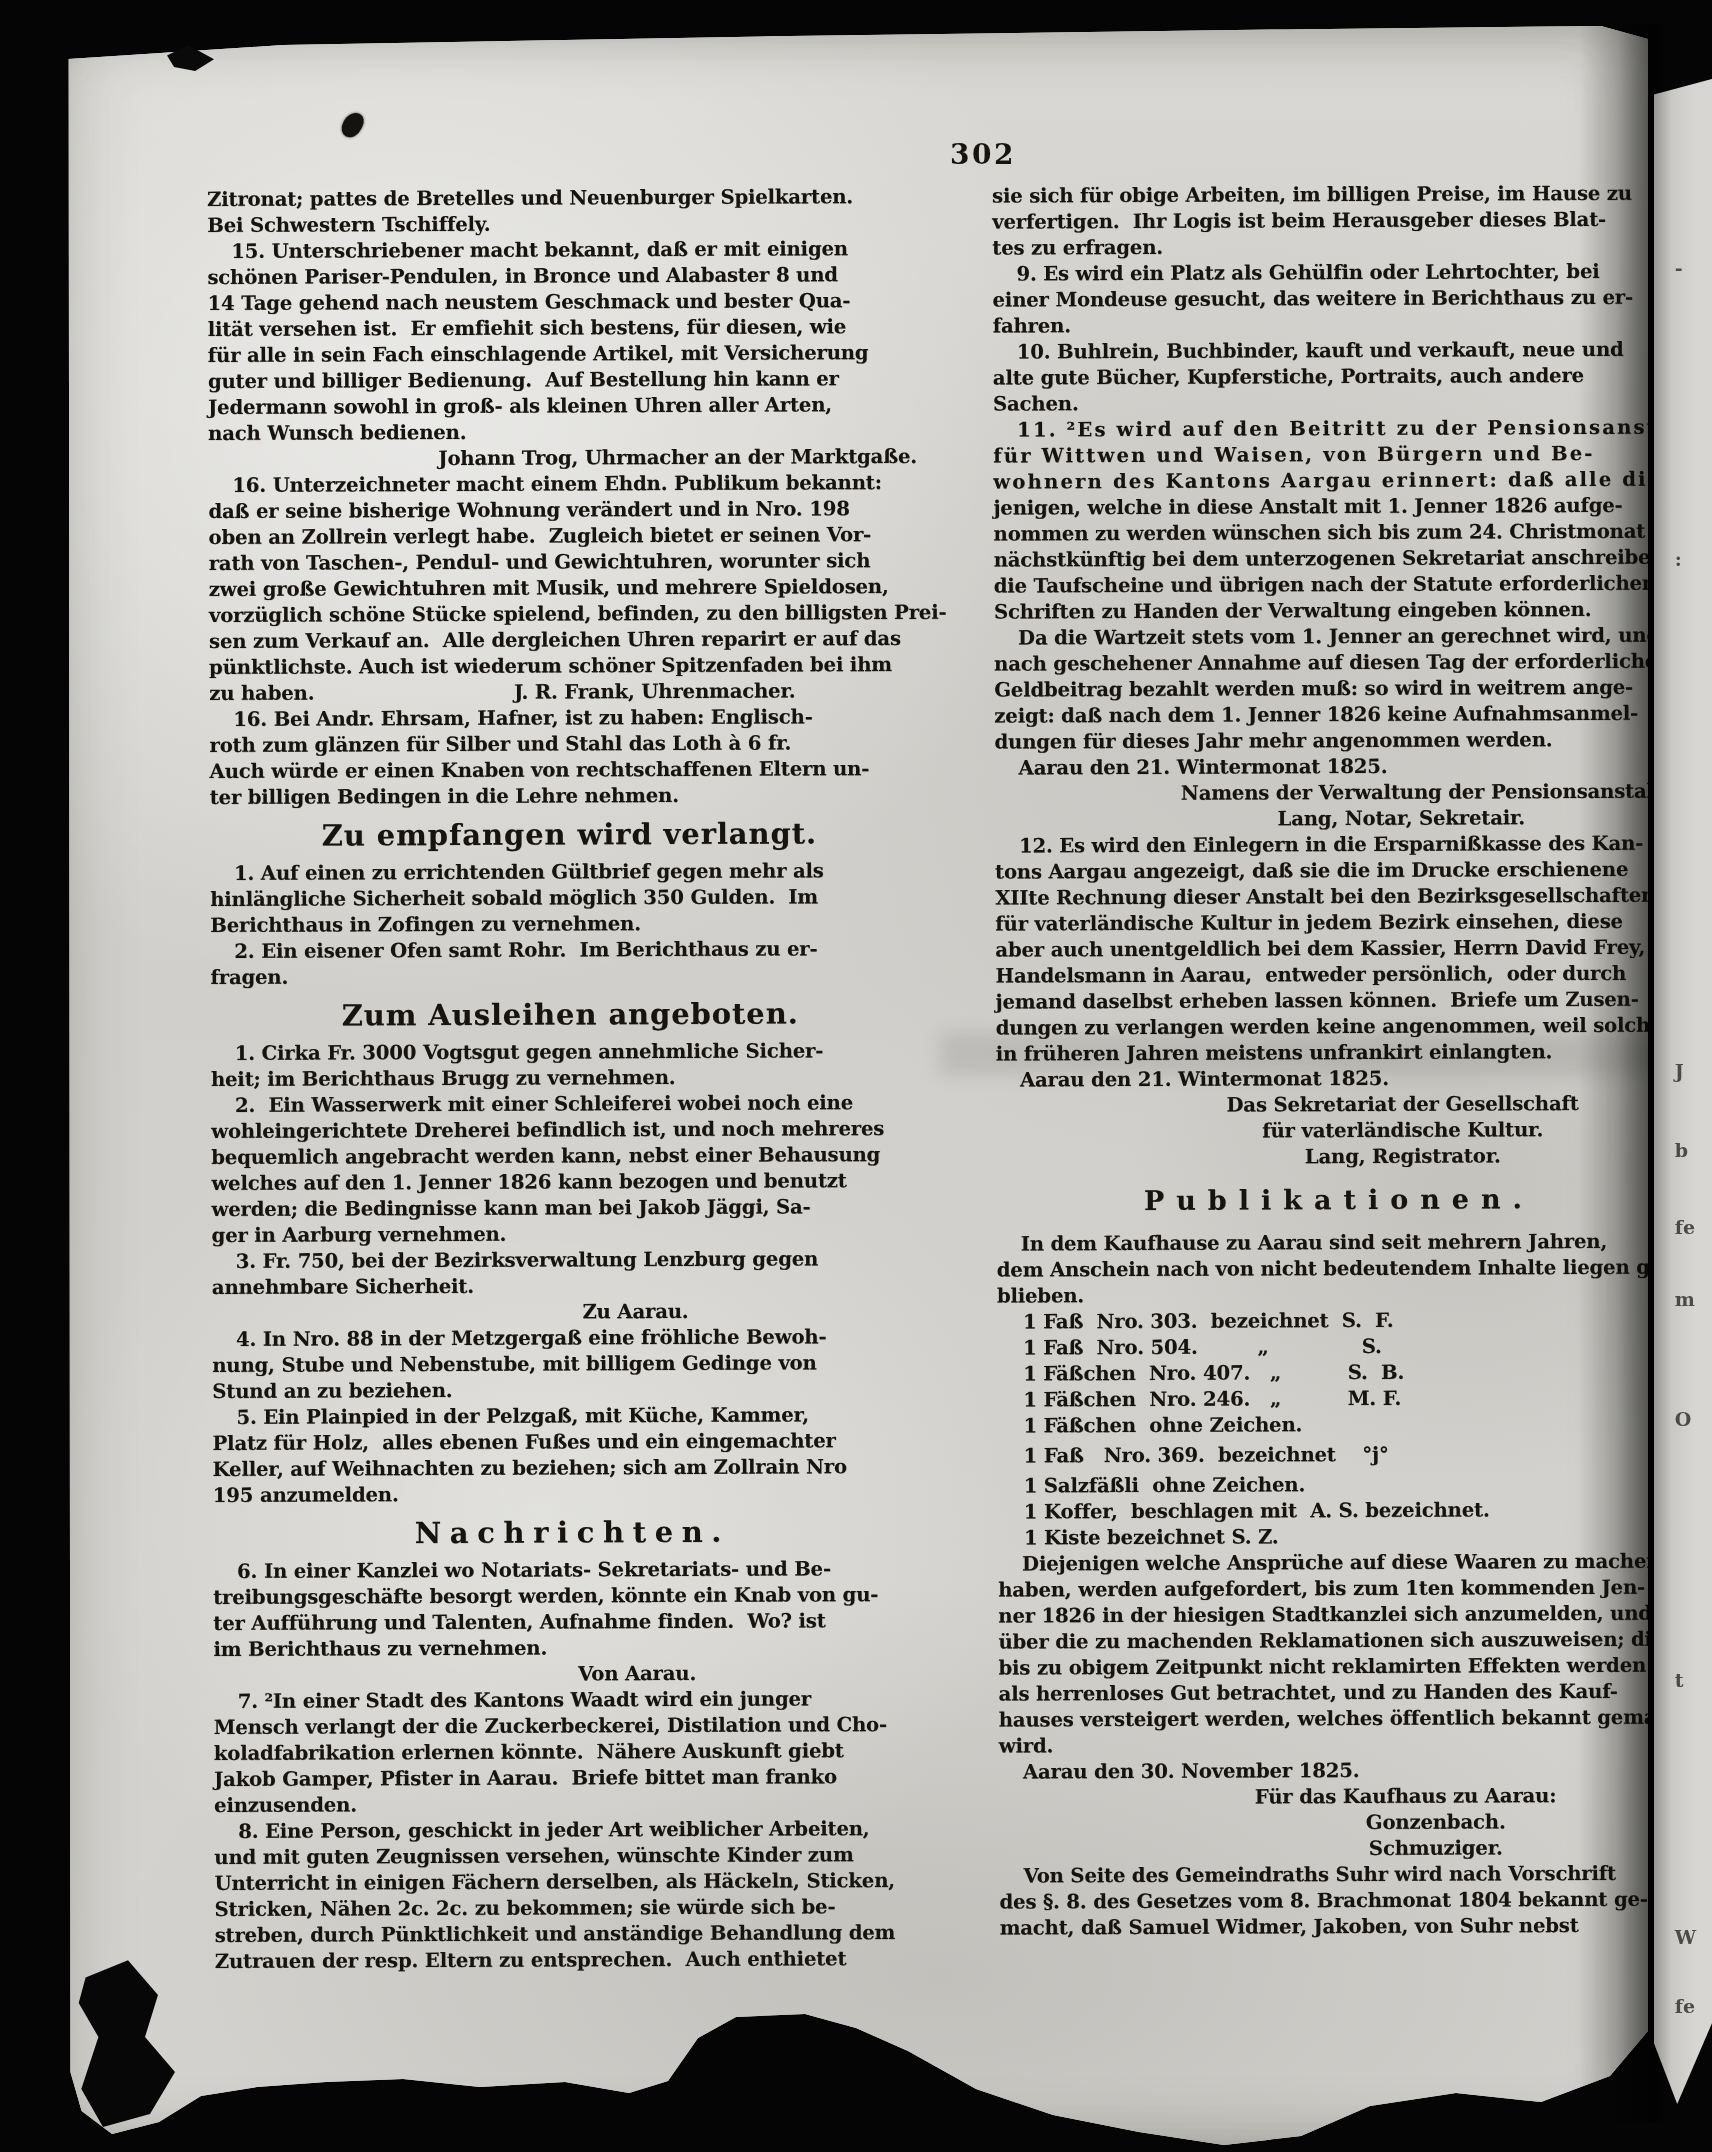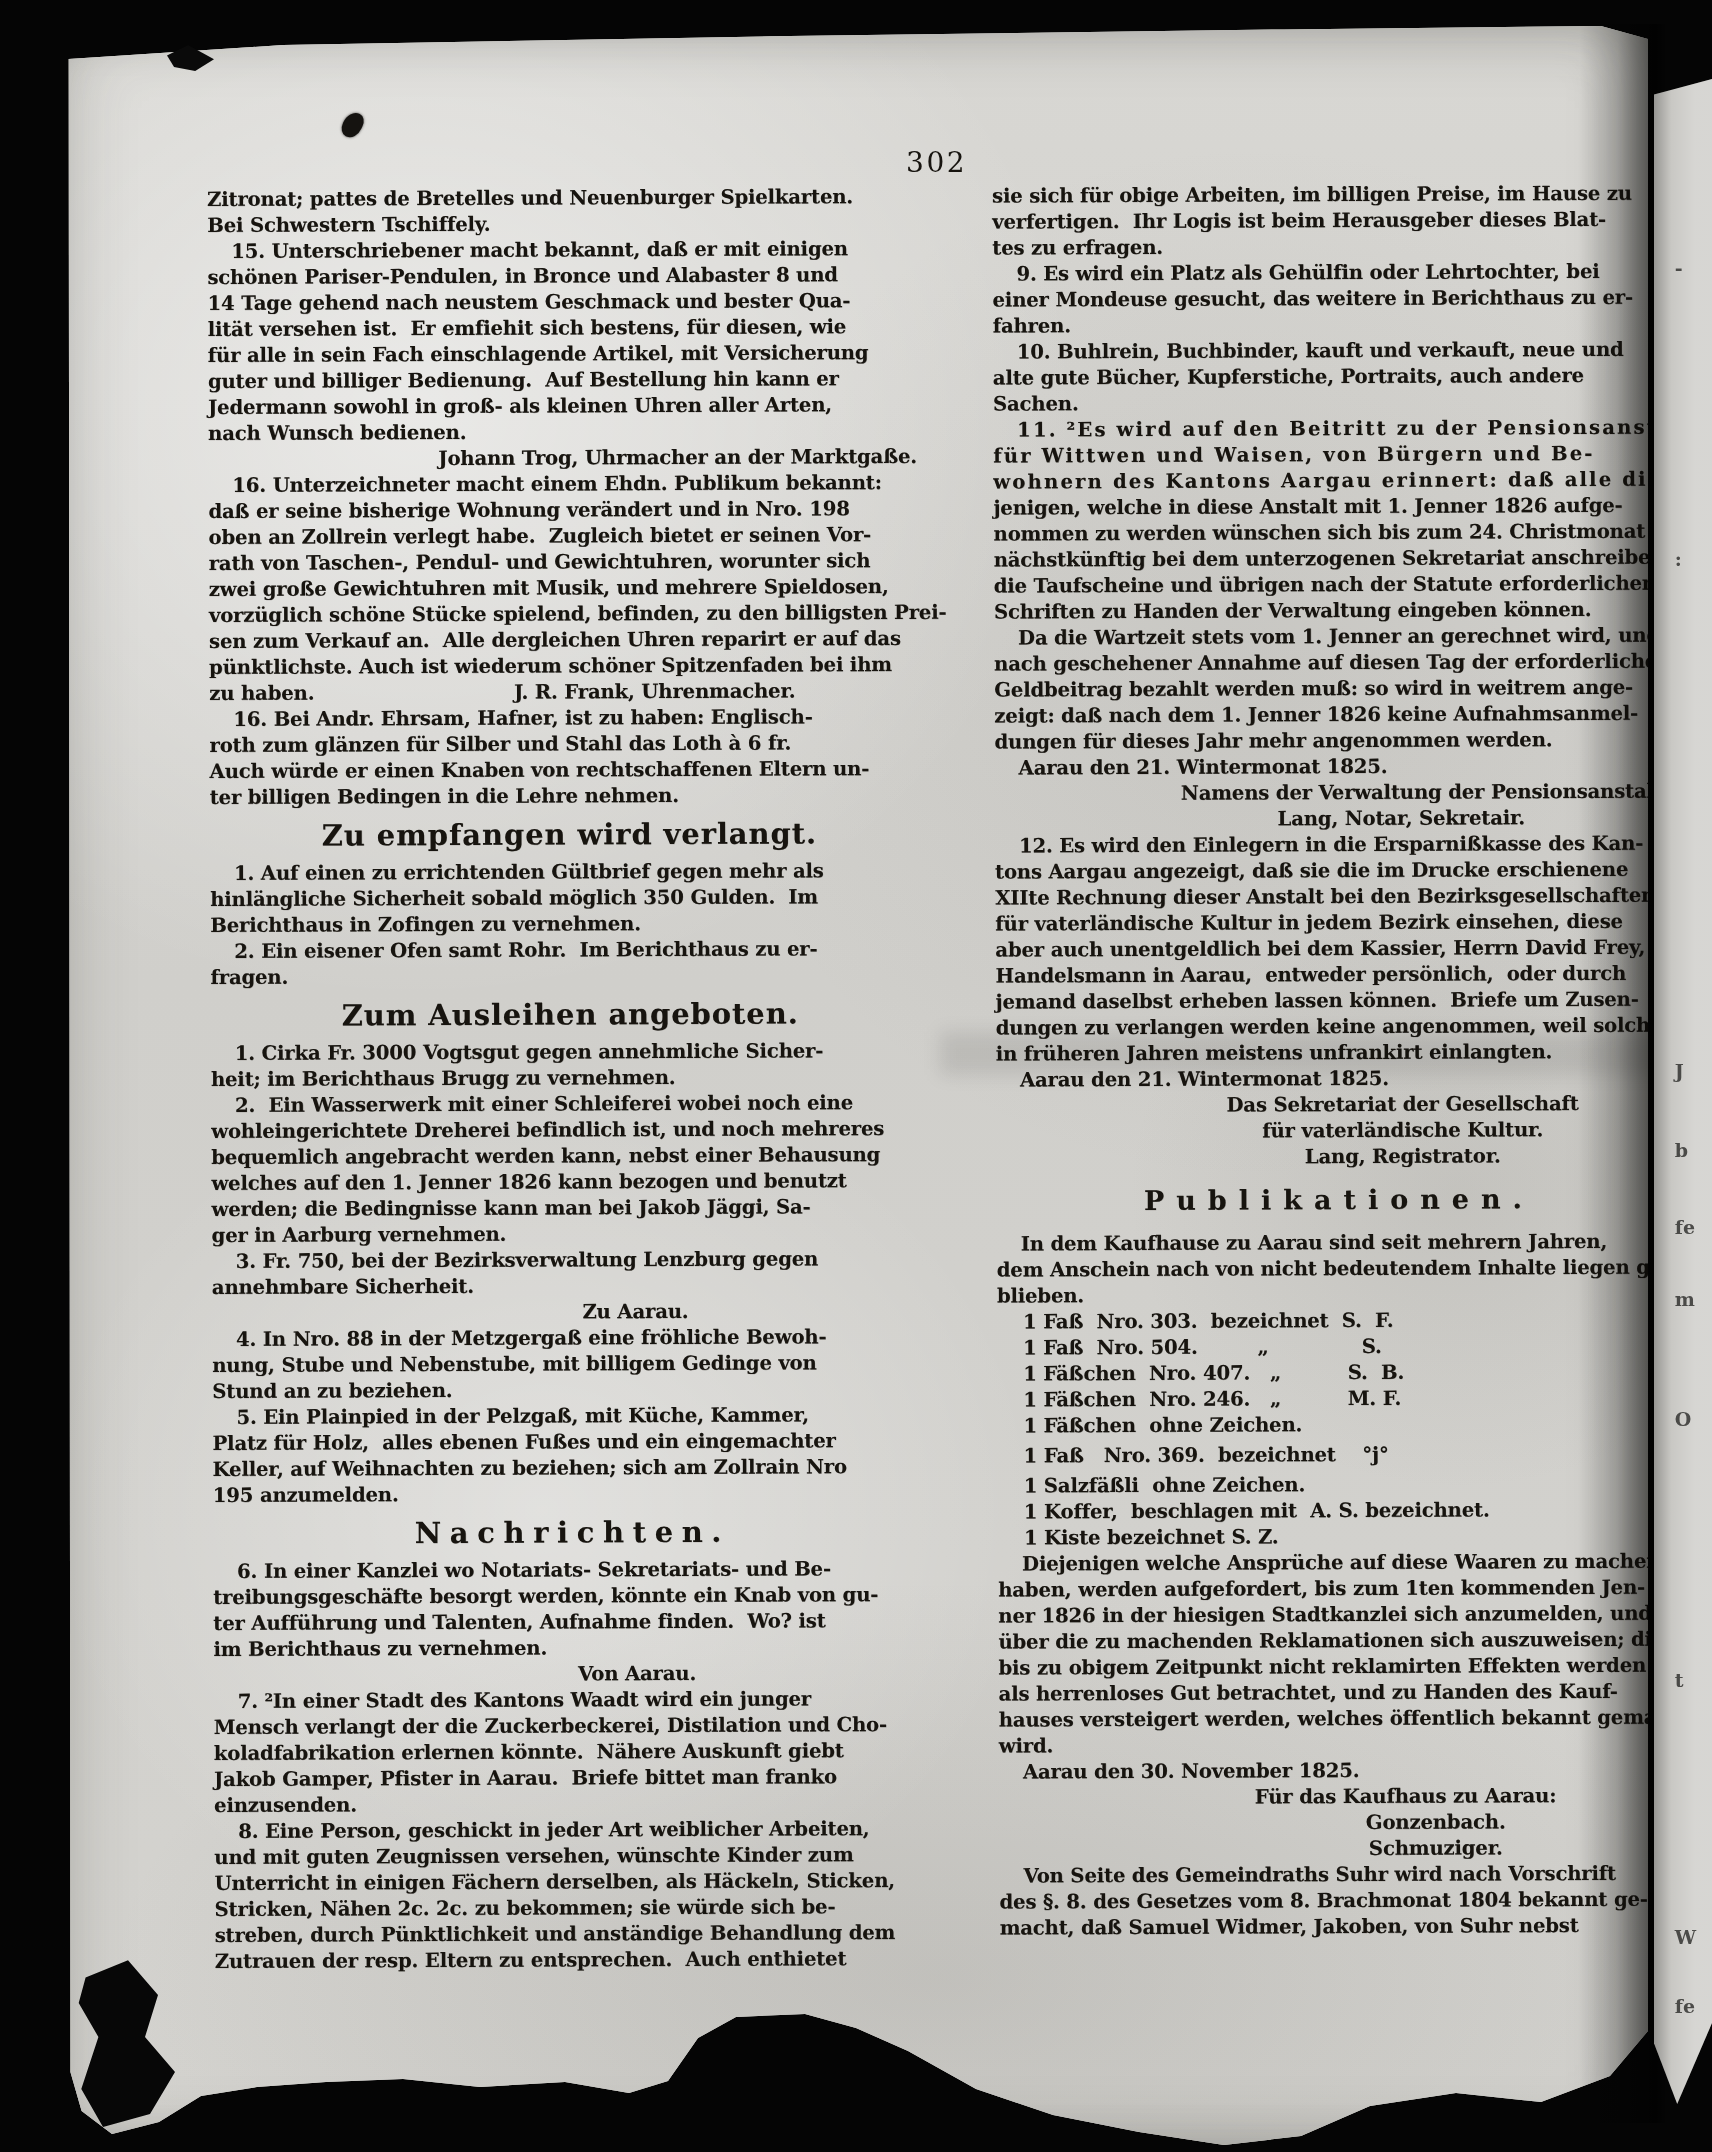--- a/index.html
+++ b/index.html
@@ -36,22 +36,22 @@
   #edge-nick{position:absolute;left:167px;top:45px;width:47px;height:26px;background:#0a0a0a;
     clip-path:polygon(0 40%,45% 0,100% 55%,60% 100%,15% 85%);}
   #gutter{position:absolute;left:1579px;top:24px;width:86px;height:2099px;pointer-events:none;
     background:linear-gradient(90deg, rgba(0,0,0,0) 0%, rgba(0,0,0,.18) 45%, rgba(0,0,0,.50) 82%, rgba(0,0,0,.65) 88%, rgba(0,0,0,.15) 100%);}
   #sliver{position:absolute;left:1654px;top:79px;width:58px;height:2025px;background:var(--paper2);
     background-image:linear-gradient(90deg, rgba(0,0,0,.25) 0%, rgba(0,0,0,0) 30%, rgba(255,255,255,.25) 70%);
     clip-path:polygon(0 15.4px,100% 0,100% 96%,40% 100%,0 97%);}
   #fold-band{position:absolute;left:873px;top:1006px;width:770px;height:43px;
     background:rgba(0,0,0,.09);filter:blur(8.6px);}
   
-  #page-number{position:absolute;left:839px;top:120px;width:154px;text-align:left;
-    font-size:28px;letter-spacing:2.6px;color:var(--ink);font-weight:400;}
+  #page-number{position:absolute;left:839px;top:112px;width:154px;text-align:center;
+    font-size:28px;letter-spacing:2.6px;color:var(--ink);font-weight:700;}
   #columns{position:absolute;left:140px;top:161px;width:1470px;display:flex;gap:66px;
     transform:rotate(-0.25deg);transform-origin:top left;color:var(--ink);}
   .col{font-size:19.7px;line-height:26px;font-weight:700;letter-spacing:-0.2px;
     text-shadow:0.3px 0.3px 0 rgba(23,20,15,.35);}
   #col-left{width:719px;}
   #col-right{width:685px;}
   .line{white-space:pre;}
   .i{text-indent:24px;}
   .r{text-align:right;padding-right:10.3px;}
   .cr{text-align:center;padding-left:128px;}

